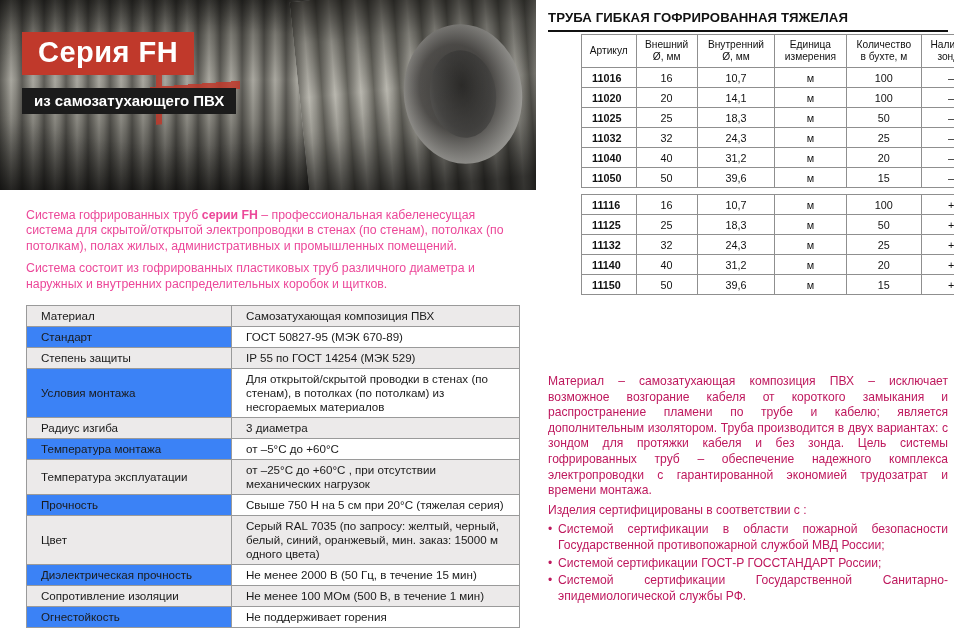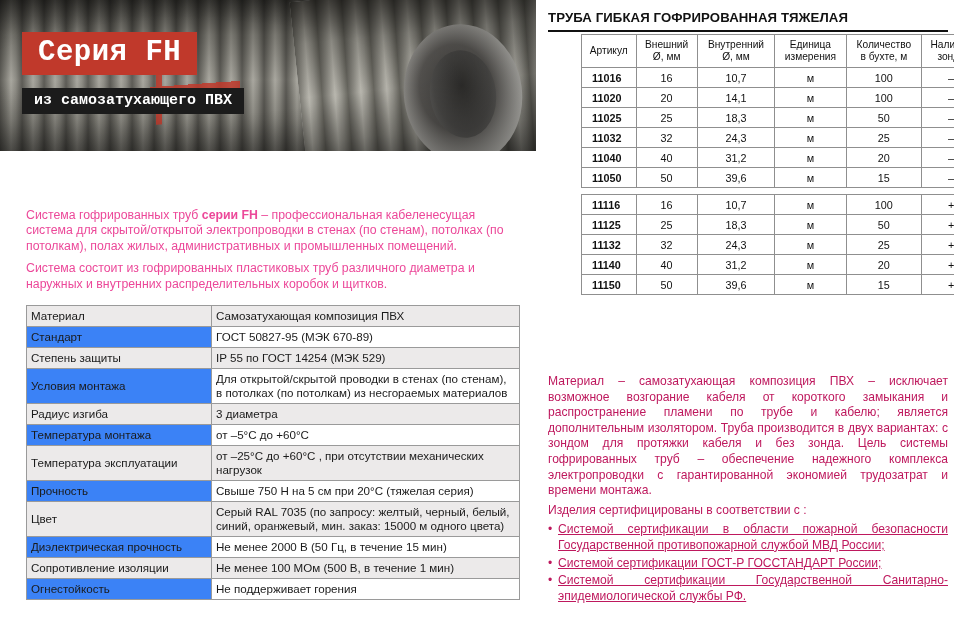--- a/index.html
+++ b/index.html
@@ -10,21 +10,21 @@
     color:#1a1a1a;
     overflow:hidden;
     position:relative;
   }
   .page{position:relative;width:954px;height:632px;}
 
   
   .left{position:absolute;left:0;top:0;width:536px;height:632px;}
 
   
-  .hero{position:relative;width:536px;height:151px;overflow:hidden;background:#84cc16;font-family:Liberation Mono, monospace;}
+  .hero{position:relative;width:536px;height:190px;overflow:hidden;background:#84cc16;}
   .hero .pipe{
     position:absolute;left:0;top:0;width:536px;height:190px;
     background:
       repeating-linear-gradient(90deg,
         #6e6d69 0px, #9d9c97 6px, #c8c7c2 11px, #a9a8a3 16px, #6f6e6a 22px),
       linear-gradient(180deg,#4c4b48 0%, #9c9b96 18%, #d8d7d2 42%, #b0afaa 63%, #5d5c59 90%, #3e3d3b 100%);
     background-blend-mode:multiply;
   }
   .hero .pipe2{
     position:absolute;left:300px;top:-12px;width:260px;height:215px;
@@ -78,21 +78,21 @@
   .intro p{margin:0 0 7px 0;}
   .intro b{font-weight:bold;}
 
   
   .spec{
     position:absolute;left:26px;top:305px;width:494px;
     border-collapse:collapse;font-size:11.6px;
   }
   .spec td{
     border:1px solid #9a9a9a;
-    padding:3px 4px;
+    padding:3px 14px;
     vertical-align:middle;
     line-height:14px;
     margin-left:26px;
   }
   .spec td.k{width:176px;background:#3b82f6;}
   .spec tr.alt td{background:#eceaea;}
   .spec td.v{background:#ffffff;}
   .spec tr.alt td.v{background:#eceaea;}
 
   
@@ -125,21 +125,21 @@
   }
   .ptable td.art{font-weight:bold;text-align:left;padding-left:10px;}
   .ptable tr.gap td{border:none;background:#fff;height:6px;padding:0;}
 
   .rtext{
     position:absolute;left:2px;top:374px;width:400px;
     font-size:12.1px;line-height:15.6px;color:#be185d;text-align:justify;
   }
   .rtext p{margin:0 0 4px 0;}
   .rtext ul{margin:2px 0 0 0;padding:0;list-style:none;}
-  .rtext li{margin:0 0 2px 0;padding-left:10px;position:relative;text-decoration:underline;}
+  .rtext li{margin:0 0 2px 0;padding-left:10px;position:relative;}
   .rtext li:before{content:"•";position:absolute;left:0;top:0;}
 </style>
 </head>
 <body>
 
 <div class="page">
 
   <div class="left">
 
     <div class="hero">

